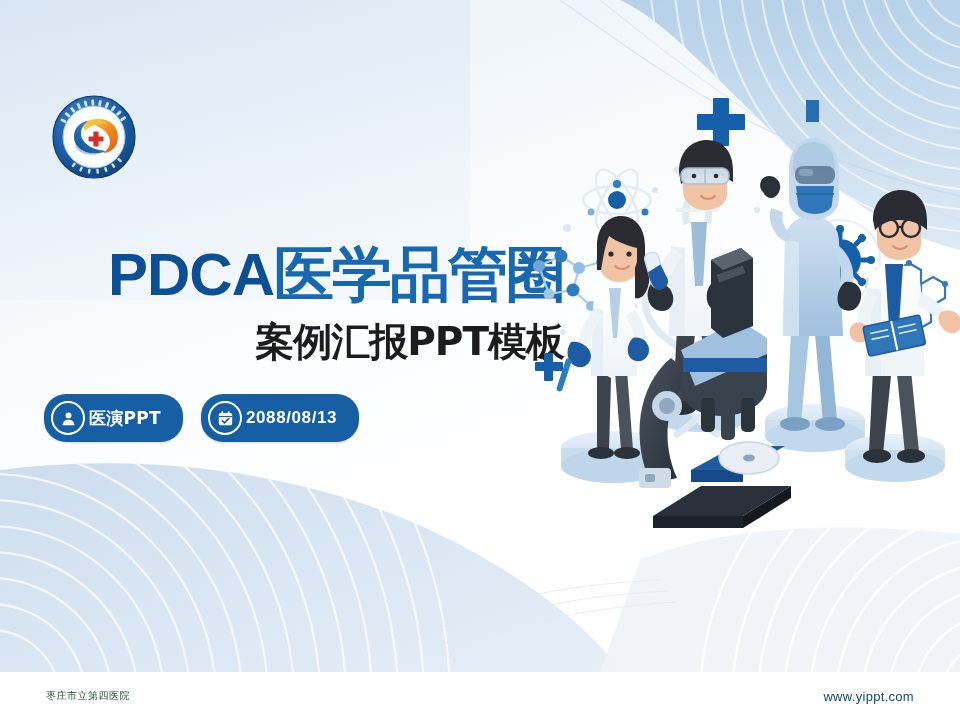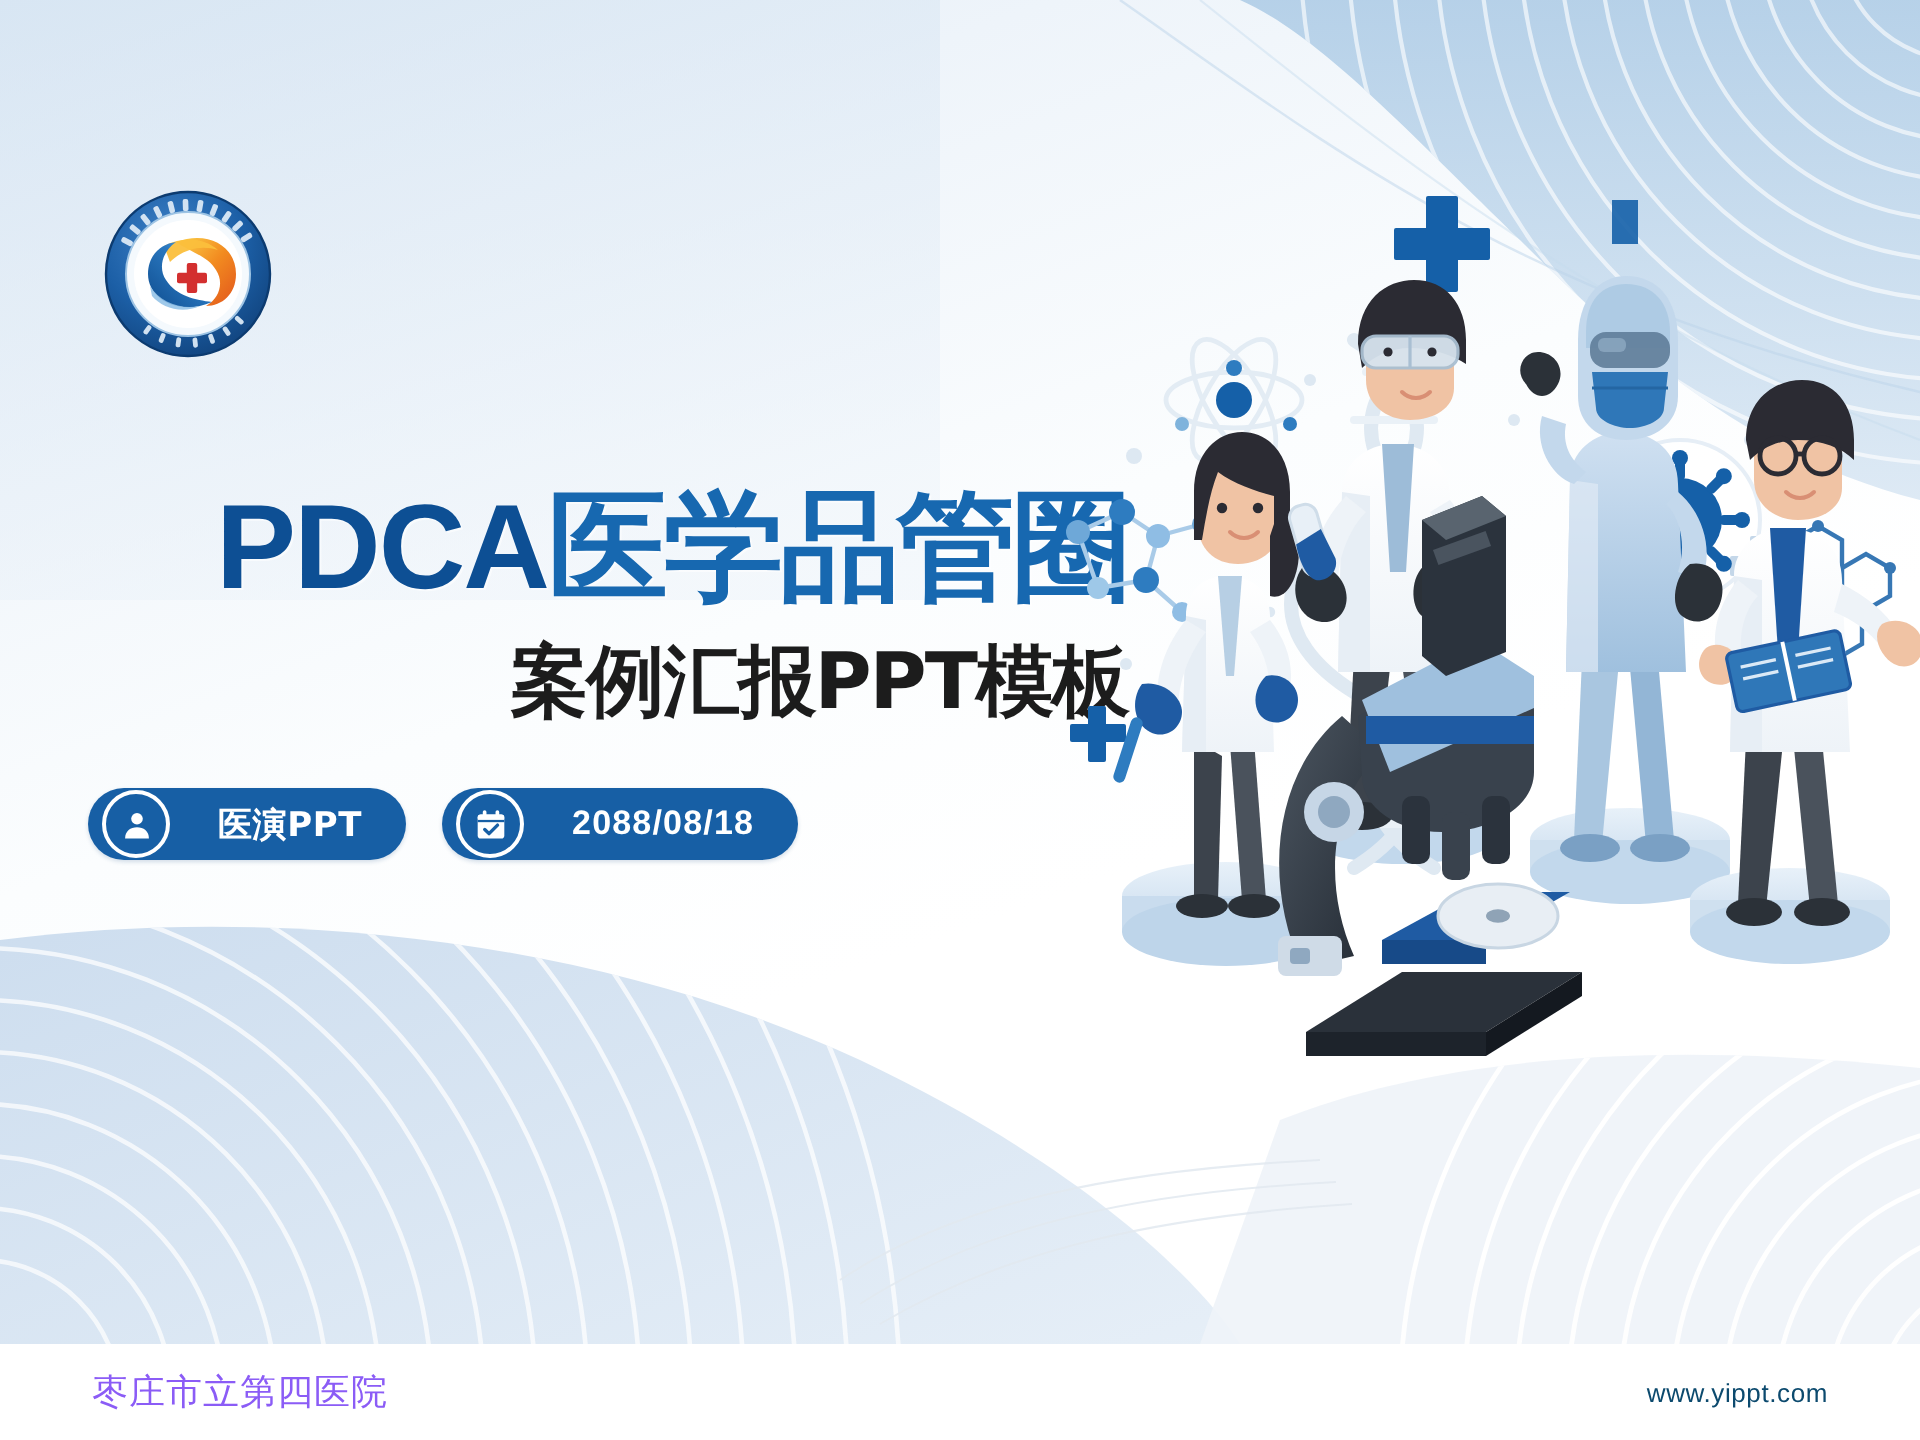--- a/index.html
+++ b/index.html
@@ -36,22 +36,22 @@
   .t-cn{color:#1768b0;font-family:"DejaVu Sans","Liberation Sans",sans-serif;letter-spacing:-2px;}
   .title-sub{
     margin:9px 0 0 12px;font-size:39px;font-weight:bold;color:#1c1c1c;
     font-family:"DejaVu Sans","Liberation Sans",sans-serif;
     letter-spacing:-1px;white-space:nowrap;
   }
 
   
   .meta-row{position:absolute;left:44px;top:394px;display:flex;gap:18px;align-items:center;}
   .pill{
-    display:flex;align-items:center;gap:24px;
-    background:#175fa5;border-radius:22px;height:36px;
+    display:flex;align-items:center;gap:4px;
+    background:#175fa5;border-radius:22px;height:48px;
     padding:0 22px 0 7px;box-shadow:0 1px 2px rgba(20,70,130,.18);
   }
   .pill .pill-ico{
     width:30px;height:30px;border-radius:50%;
     border:2px solid #ffffff;display:flex;align-items:center;justify-content:center;
     flex:0 0 auto;
   }
   .pill .pill-ico svg{display:block;}
   .pill-text{
     color:#ffffff;font-size:17px;font-weight:bold;white-space:nowrap;
@@ -66,21 +66,21 @@
   
   .footer-rule{
     position:absolute;left:0;top:672px;width:960px;height:1px;background:#d8dde2;
   }
   .footer{
     position:absolute;left:0;top:672px;width:960px;height:48px;
     display:flex;align-items:center;justify-content:space-between;
     padding:0 46px;box-sizing:border-box;background:#ffffff;
   }
   .footer-left{
-    font-size:18px;color:#8b5cf6;
+    font-size:10px;color:#14532d;
     font-family:"DejaVu Sans","Liberation Sans",sans-serif;letter-spacing:.5px;
   }
   .footer-right{
     font-size:13px;color:#0c4a6e;
     font-family:"Liberation Sans",sans-serif;letter-spacing:.3px;
   }
 </style>
 </head>
 <body>
 
@@ -303,21 +303,21 @@
       <span class="pill-ico">
         <svg width="17" height="17" viewBox="0 0 24 24">
           <rect x="2.6" y="4.6" width="18.8" height="17" rx="2.2" fill="#ffffff"></rect>
           <rect x="2.6" y="4.6" width="18.8" height="4.4" rx="2.2" fill="#ffffff"></rect>
           <rect x="2.6" y="8.4" width="18.8" height="1.6" fill="#175fa5"></rect>
           <rect x="6.2" y="1.6" width="2.6" height="5" rx="1.3" fill="#ffffff"></rect>
           <rect x="15.2" y="1.6" width="2.6" height="5" rx="1.3" fill="#ffffff"></rect>
           <path d="M7.6 15.2 L10.6 18.1 L16.6 12.1" fill="none" stroke="#175fa5" stroke-width="2.4" stroke-linecap="round" stroke-linejoin="round"></path>
         </svg>
       </span>
-      <span class="pill-text num">2088/08/18</span>
+      <span class="pill-text num">2088/08/13</span>
     </div>
 
   </div>
 
   <div class="illus">
     <svg viewBox="0 0 455 470" xmlns="http://www.w3.org/2000/svg">
       <defs>
         <linearGradient id="podG" x1="0" y1="0" x2="0" y2="1">
           <stop offset="0%" stop-color="#e8f1f9"></stop>
           <stop offset="100%" stop-color="#c9dcee"></stop>

